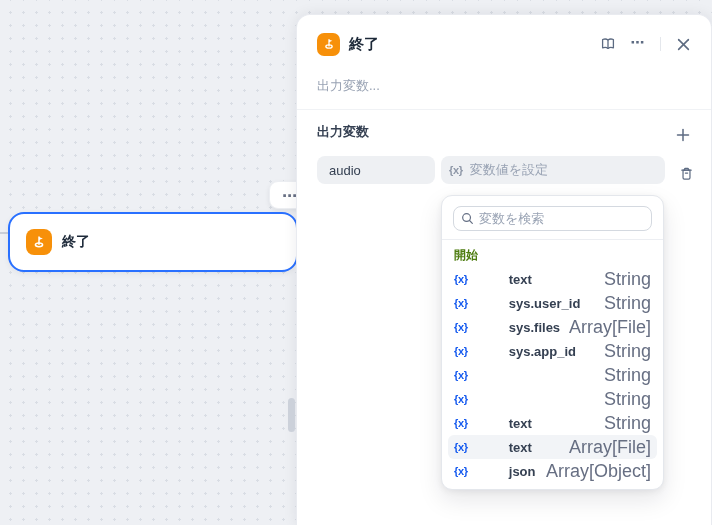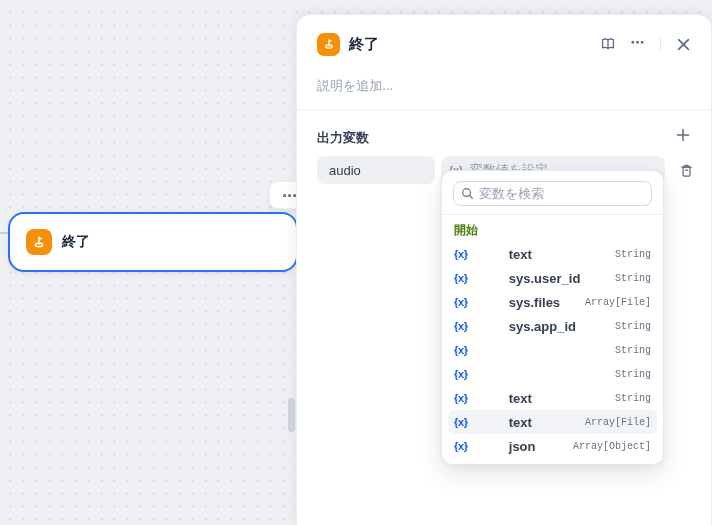--- a/index.html
+++ b/index.html
@@ -50,52 +50,52 @@
     width:23px;height:23px;border-radius:7px;background:var(--node-orange);
     display:flex;align-items:center;justify-content:center;flex:0 0 auto;
   }
   .panel-title{margin-left:9px;font-size:15px;font-weight:700;color:var(--text-primary);flex:1;}
   .hbtn{width:24px;height:24px;display:flex;align-items:center;justify-content:center;color:#5d6b82;border-radius:6px;}
   .hbtn + .hbtn{margin-left:6px;}
   .hdots{font-size:14px;font-weight:700;letter-spacing:1px;line-height:1;padding-bottom:4px;}
   .hdivider{width:1px;height:14px;background:#e4e7ec;margin:0 10px;}
   .panel-desc{padding:20px 20px 14px 20px;border-bottom:1px solid #f0f2f5;}
   .desc-text{font-size:13px;color:var(--text-placeholder);}
-  .section-head{display:flex;align-items:flex-end;padding:13px 16px 0 20px;gap:28px;}
+  .section-head{display:flex;align-items:flex-start;padding:13px 16px 0 20px;gap:28px;}
   .section-title{font-size:13px;font-weight:700;color:var(--text-secondary);flex:1;}
-  .var-row-line{display:flex;align-items:center;padding:9px 12px 0 20px;}
+  .var-row-line{display:flex;align-items:flex-end;padding:9px 12px 0 20px;}
   .field{
     height:28px;background:var(--field-bg);border-radius:8px;display:flex;align-items:center;
     font-size:13px;
   }
   .field-name{width:118px;padding:0 12px;color:var(--text-secondary);}
   .field-value{width:224px;margin-left:6px;padding:0 8px;color:var(--text-placeholder);}
   .vx{font-size:11px;font-weight:700;letter-spacing:-.3px;}
   .vx-gray{color:#8f98a8;margin-right:7px;}
   .trash-btn{margin-left:auto;margin-right:2px;width:22px;height:22px;display:flex;align-items:center;justify-content:center;color:#5d6b82;}
   
   .dropdown{
-    position:absolute;left:441px;top:170px;width:223px;background:#fff;
+    position:absolute;left:441px;top:195px;width:223px;background:#fff;
     border:1px solid var(--line);border-radius:11px;z-index:10;
     box-shadow:0 10px 24px rgba(16,24,40,.10),0 2px 6px rgba(16,24,40,.06);
   }
   .search-wrap{padding:10px 11px 8px 11px;}
   .search-box{
     height:25px;border:1px solid #d4d9e0;border-radius:8px;background:#fff;
     display:flex;align-items:center;padding:0 7px;color:#667085;
   }
   .search-ph{font-size:13px;color:var(--text-placeholder);margin-left:5px;}
   .dd-divider{height:1px;background:#eceef2;}
   .dd-list{padding:4px 6px 6px 6px;}
   .group-label{height:23px;display:flex;align-items:center;padding:0 6px;font-size:12px;font-weight:600;color:#4d7c0f;}
   .var-row{height:24px;display:flex;align-items:center;padding:0 6px;border-radius:6px;cursor:pointer;}
   .var-row.hl{background:var(--hover-bg);}
   .var-row .vx{color:var(--var-blue);margin-right:5px;}
   .var-name{font-size:13px;font-weight:600;color:var(--text-secondary);margin-left:36px;}
-  .var-type{margin-left:auto;font-size:10px;color:var(--text-muted);font-family:Liberation Mono, monospace;}
+  .var-type{margin-left:auto;font-size:18px;color:var(--text-muted);}
   svg{display:block;}
 </style>
 </head>
 <body>
 
 <div class="canvas">
   <div class="connector"></div>
 
   <div class="node-menu">⋯</div>
 
@@ -132,21 +132,21 @@
     <span class="hdivider"></span>
     <span class="hbtn">
       <svg width="13" height="13" viewBox="0 0 12 12" stroke="currentColor" stroke-width="1.4" stroke-linecap="round">
         <line x1="1.5" y1="1.5" x2="10.5" y2="10.5"></line>
           <line x1="10.5" y1="1.5" x2="1.5" y2="10.5"></line>
       </svg>
     </span>
   </div>
 
   <div class="panel-desc">
-    <span class="desc-text">説明を追加...</span>
+    <span class="desc-text">出力変数...</span>
   </div>
 
   <div class="section-head">
     <span class="section-title">出力変数</span>
     <span class="hbtn">
       <svg width="14" height="14" viewBox="0 0 14 14" stroke="currentColor" stroke-width="1.5" stroke-linecap="round">
         <line x1="7" y1="1.5" x2="7" y2="12.5"></line>
           <line x1="1.5" y1="7" x2="12.5" y2="7"></line>
       </svg>
     </span>

